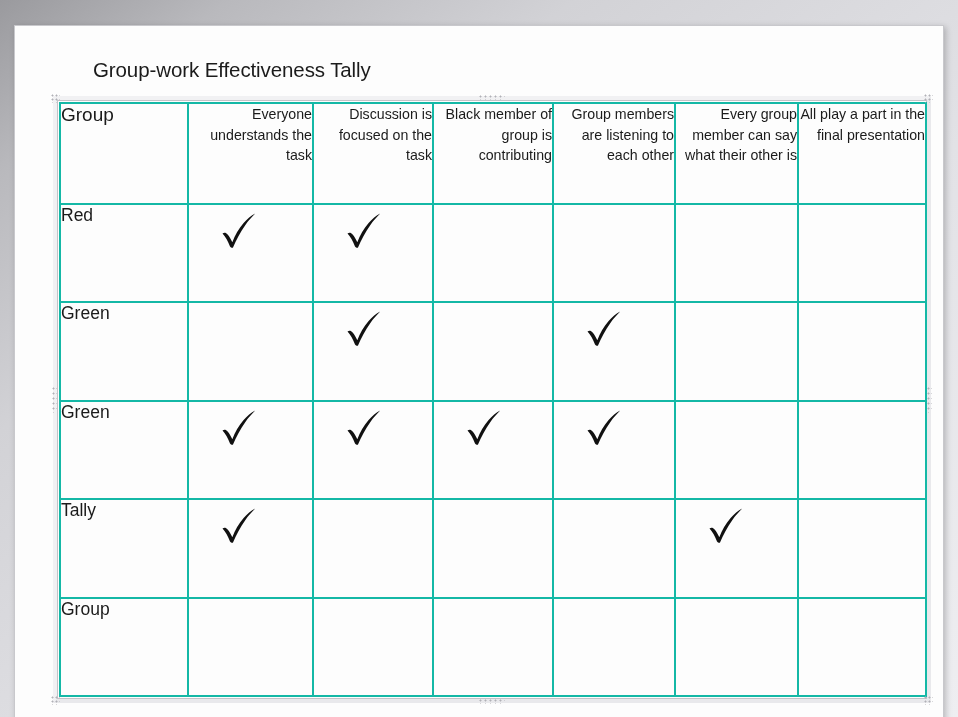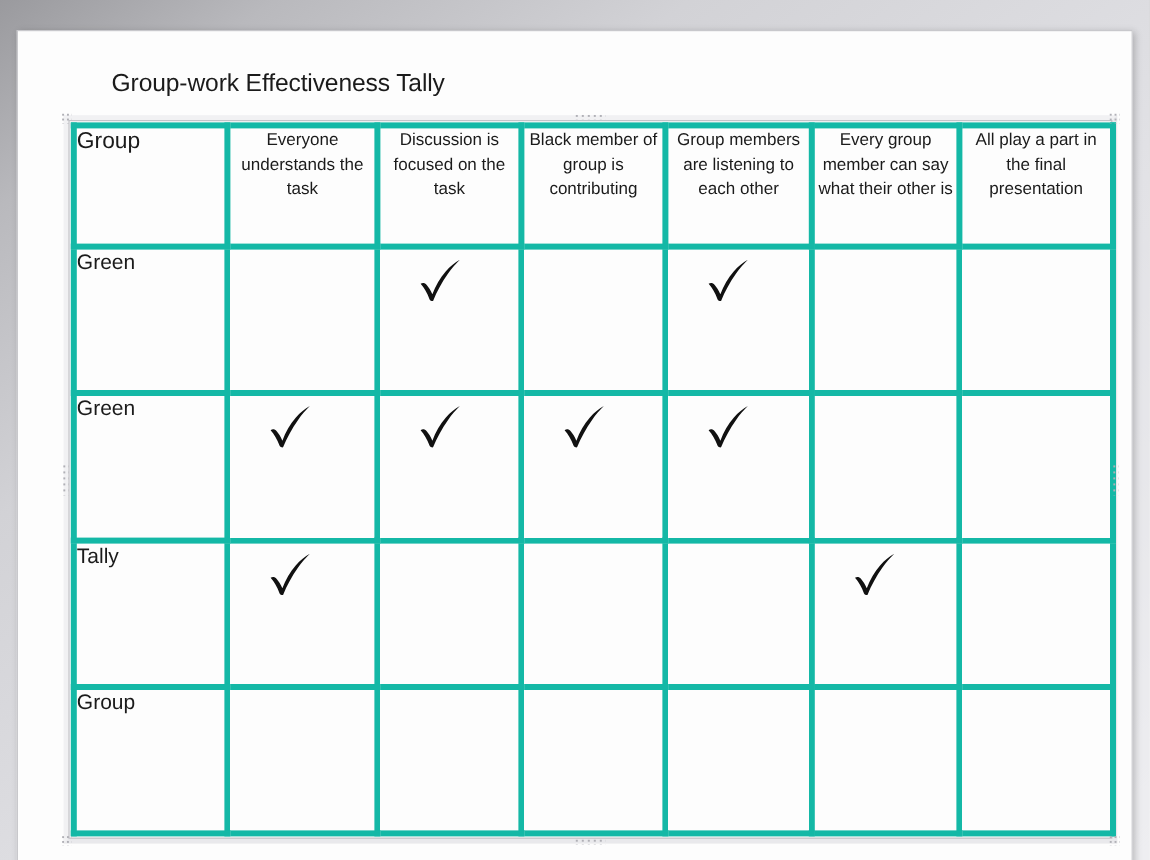--- a/index.html
+++ b/index.html
@@ -107,21 +107,21 @@
     position: absolute;
     left: 6px;
     top: 6px;
     width: 866px;
     height: 595px;
     border-collapse: collapse;
     table-layout: fixed;
     background: #fdfdfd;
   }
   #tally-table td, #tally-table th {
-    border: 5px solid #14b8a6;
+    border: 2px solid #14b8a6;
     padding: 0;
     vertical-align: top;
     background: #fdfdfd;
   }
 
   
   col.c0 { width: 128px; }
   col.c1 { width: 125px; }
   col.c2 { width: 120px; }
   col.c3 { width: 120px; }
@@ -140,21 +140,21 @@
     font-size: 19px;
     font-weight: 400;
     color: #1b1b1b;
     text-align: left;
     padding: 10px 0 0 12px;
   }
   .hdr-crit {
     font-size: 14.2px;
     font-weight: 400;
     color: #1b1b1b;
-    text-align: center;
+    text-align: right;
     line-height: 1.45;
     padding: 9px 8px 0 9px;
   }
 
   .row-label {
     font-size: 17.5px;
     font-weight: 400;
     color: #1b1b1b;
     padding: 8px 0 0 12px;
     text-align: left;
@@ -211,20 +211,41 @@
           <th class="hdr-crit">Everyone understands the task</th>
           <th class="hdr-crit">Discussion is focused on the task</th>
           <th class="hdr-crit">Black member of group is contributing</th>
           <th class="hdr-crit">Group members are listening to each other</th>
           <th class="hdr-crit">Every group member can say what their other is</th>
           <th class="hdr-crit">All play a part in the final presentation</th>
         </tr>
       </thead>
       <tbody id="table-body">
           <tr>
+            <td class="row-label">Red</td>
+            <td class="check-cell">
+              <span class="check-mark">
+                <svg viewBox="0 0 44 44" xmlns="http://www.w3.org/2000/svg">
+                  <path d="M5.5 24.5 C7.2 23.3 9.0 23.6 10.6 25.4 C12.3 27.3 13.9 30.0 15.3 33.2 C18.0 26.0 21.8 19.6 26.4 14.2 C30.2 9.8 34.1 6.6 38.2 4.4 C34.7 7.8 31.4 11.6 28.4 15.9 C23.3 23.1 19.1 30.8 15.9 38.8 C14.6 38.9 13.6 38.5 13.0 37.5 C11.0 32.2 8.6 27.9 5.5 24.5 Z" fill="#111111"></path>
+                </svg>
+              </span>
+            </td>
+            <td class="check-cell">
+              <span class="check-mark">
+                <svg viewBox="0 0 44 44" xmlns="http://www.w3.org/2000/svg">
+                  <path d="M5.5 24.5 C7.2 23.3 9.0 23.6 10.6 25.4 C12.3 27.3 13.9 30.0 15.3 33.2 C18.0 26.0 21.8 19.6 26.4 14.2 C30.2 9.8 34.1 6.6 38.2 4.4 C34.7 7.8 31.4 11.6 28.4 15.9 C23.3 23.1 19.1 30.8 15.9 38.8 C14.6 38.9 13.6 38.5 13.0 37.5 C11.0 32.2 8.6 27.9 5.5 24.5 Z" fill="#111111"></path>
+                </svg>
+              </span>
+            </td>
+            <td class="check-cell empty"></td>
+            <td class="check-cell empty"></td>
+            <td class="check-cell empty"></td>
+            <td class="check-cell empty"></td>
+          </tr>
+          <tr>
             <td class="row-label">Green</td>
             <td class="check-cell empty"></td>
             <td class="check-cell">
               <span class="check-mark">
                 <svg viewBox="0 0 44 44" xmlns="http://www.w3.org/2000/svg">
                   <path d="M5.5 24.5 C7.2 23.3 9.0 23.6 10.6 25.4 C12.3 27.3 13.9 30.0 15.3 33.2 C18.0 26.0 21.8 19.6 26.4 14.2 C30.2 9.8 34.1 6.6 38.2 4.4 C34.7 7.8 31.4 11.6 28.4 15.9 C23.3 23.1 19.1 30.8 15.9 38.8 C14.6 38.9 13.6 38.5 13.0 37.5 C11.0 32.2 8.6 27.9 5.5 24.5 Z" fill="#111111"></path>
                 </svg>
               </span>
             </td>
             <td class="check-cell empty"></td>

